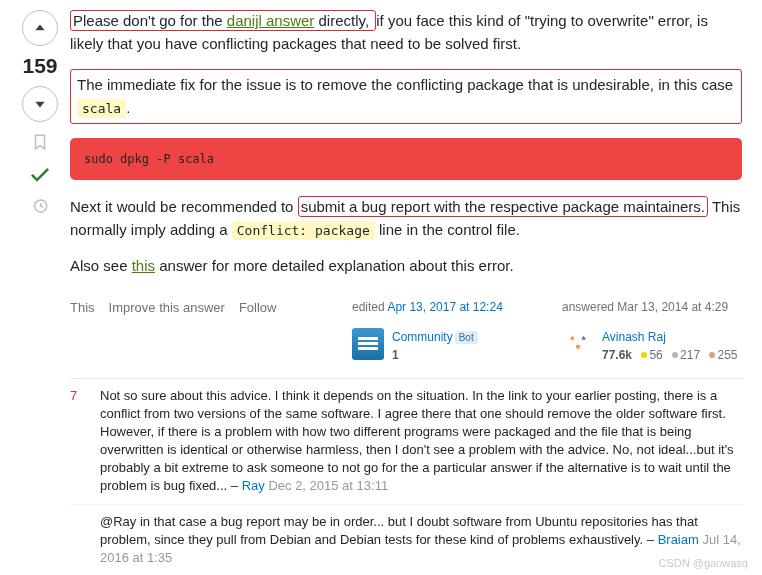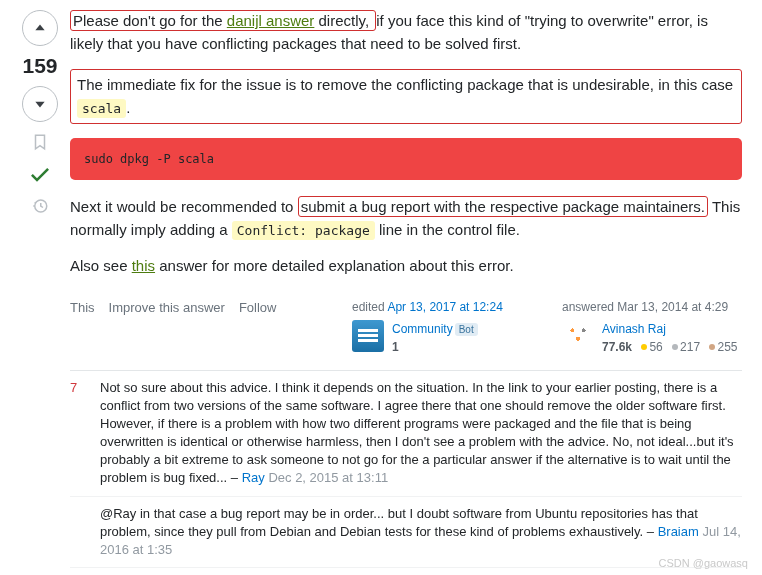--- a/index.html
+++ b/index.html
@@ -16,21 +16,21 @@
 .redbox { border: 1.5px solid #d03030; border-radius: 3px; padding: 1px 2px; }
 a.link { color: #4d7c0f; text-decoration: underline; }
 code.inline { background: #fef9c3; padding: 2px 5px; border-radius: 3px; font-family: Consolas, Monaco, monospace; font-size: 13px; }
 pre.codeblock { background: #ef4444; padding: 12px 14px; border-radius: 5px; font-family: Consolas, Monaco, monospace; font-size: 12px; margin-bottom: 16px; overflow-x: auto; }
 .actions { display: flex; gap: 14px; margin: 20px 0 10px; font-size: 13px; color: #6a737c; align-items: flex-start; }
 .actions .act { cursor: pointer; }
 .usercards { margin-left: auto; display: flex; gap: 30px; }
 .usercard { font-size: 12px; color: #6a737c; width: 180px; }
 .usercard .edited { color: #6a737c; }
 .usercard .edited .time { color: #0074cc; text-align: center; }
-.userrow { display: flex; gap: 8px; margin-top: 4px; }
+.userrow { display: flex; gap: 8px; margin-top: 12px; }
 .avatar { width: 32px; height: 32px; border-radius: 3px; }
 .avatar.community { background: linear-gradient(#3e98d0,#1a6fa5); display:flex; align-items:center; justify-content:center; }
 .avatar.pixel { background: #fff; position: relative; overflow: hidden; }
 .avatar.pixel::before { content:''; position:absolute; inset:2px; background: radial-gradient(circle at 30% 30%, #ff9a3c 2px, transparent 2px), radial-gradient(circle at 70% 30%, #888 2px, transparent 2px), radial-gradient(circle at 50% 60%, #ff9a3c 2px, transparent 2px); }
 .uname { color: #0074cc; }
 .bot { background: #e1ecf4; color: #39739d; font-size: 10px; padding: 1px 4px; border-radius: 3px; margin-left: 2px; }
 .rep { color: #6a737c; font-size: 12px; }
 .rep b { color: #525960; font-weight: 700; }
 .badge { display: inline-block; width: 6px; height: 6px; border-radius: 50%; margin: 0 2px 0 6px; vertical-align: middle; }
 .gold { background: #ffcc01; }

